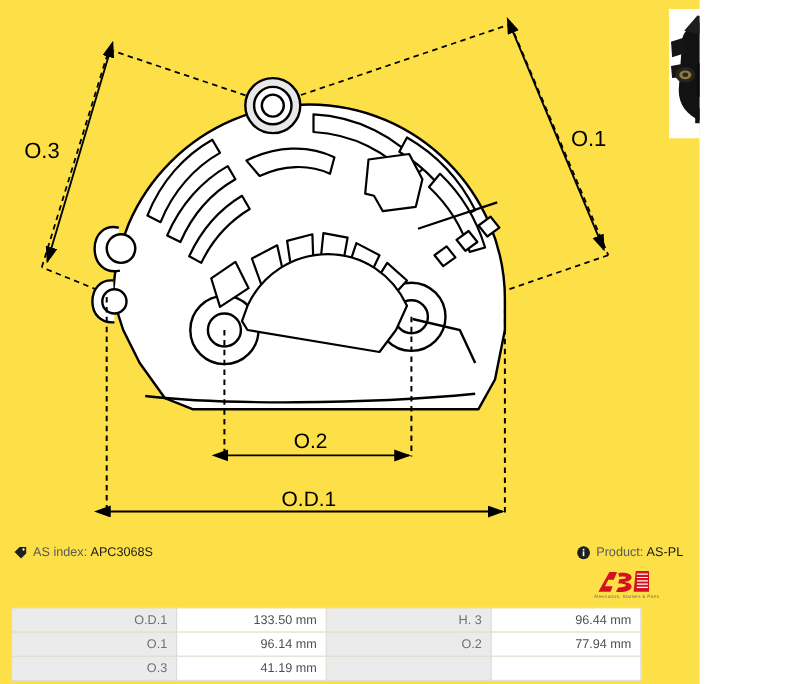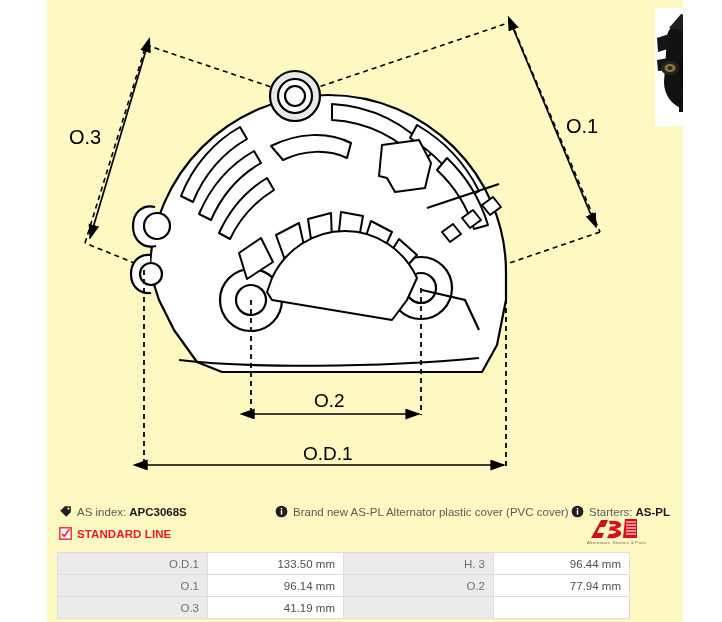--- a/index.html
+++ b/index.html
@@ -5,23 +5,22 @@
   * { box-sizing: border-box; }
   html, body {
     margin: 0; padding: 0;
     background: #ffffff;
     font-family: "Liberation Sans", sans-serif;
   }
   #page {
     position: relative;
     width: 636px;
     height: 622px;
-    background: #fef9c3;
+    background: #fde047;
     overflow: hidden;
-    margin-left: 47px;
   }
 
   
   #drawing-area {
     position: absolute;
     left: 0; top: 0;
     width: 600px; height: 492px;
   }
   #drawing-svg { display: block; width: 600px; height: 492px; }
 
@@ -35,28 +34,28 @@
 
   
   #info-strip {
     position: absolute;
     left: 0; top: 496px;
     width: 722px; height: 54px;
   }
   .info-col { position: absolute; top: 0; }
   .info-row {
     display: flex;
-    align-items: flex-end;
+    align-items: flex-start;
     height: 22px;
     font-size: 11.5px;
     color: #4a4a4a;
     white-space: nowrap;
   }
   .info-row .lbl { color: #5a5a5a; }
-  .info-row .val { color: #1a1a1a; font-weight: bold; margin-left: 3px; }
+  .info-row .val { color: #1a1a1a; font-weight: normal; margin-left: 3px; }
   .ico {
     display: inline-flex;
     align-items: center;
     justify-content: center;
     width: 13px; height: 13px;
     margin-right: 5px;
     flex: 0 0 13px;
   }
   .ico svg { display: block; }
 
@@ -293,54 +292,35 @@
       <div class="info-row">
         <span class="ico">
           <svg width="13" height="13" viewBox="0 0 16 16">
             <path d="M1.5 7.2 L7.2 1.5 L14.5 1.5 L14.5 8.8 L8.8 14.5 Z" fill="#1f1f1f"></path>
             <circle cx="11.6" cy="4.4" r="1.3" fill="#ffffff"></circle>
           </svg>
         </span>
         <span class="lbl">AS index:</span>
         <span class="val">APC3068S</span>
       </div>
-      <div class="info-row">
-        <span class="ico">
-          <svg width="13" height="13" viewBox="0 0 16 16">
-            <rect x="1" y="1" width="14" height="14" fill="#ffffff" stroke="#e8192c" stroke-width="1.6"></rect>
-            <path d="M3.4 8.2 L6.4 11.4 L13 2.6" fill="none" stroke="#e8192c" stroke-width="1.9"></path>
-          </svg>
-        </span>
-        <span class="standard-line">STANDARD LINE</span>
-      </div>
     </div>
 
     <div class="info-col" id="col-mid">
-      <div class="info-row">
-        <span class="ico">
-          <svg width="13" height="13" viewBox="0 0 16 16">
-            <circle cx="8" cy="8" r="7.2" fill="#1f1f1f"></circle>
-            <rect x="7.1" y="6.4" width="1.8" height="5.4" fill="#ffffff"></rect>
-            <rect x="7.1" y="3.6" width="1.8" height="1.9" fill="#ffffff"></rect>
-          </svg>
-        </span>
-        <span class="lbl">Brand new AS-PL Alternator plastic cover (PVC cover)</span>
-      </div>
     </div>
 
     <div class="info-col" id="col-right">
       <div class="info-row">
         <span class="ico">
           <svg width="13" height="13" viewBox="0 0 16 16">
             <circle cx="8" cy="8" r="7.2" fill="#1f1f1f"></circle>
             <rect x="7.1" y="6.4" width="1.8" height="5.4" fill="#ffffff"></rect>
             <rect x="7.1" y="3.6" width="1.8" height="1.9" fill="#ffffff"></rect>
           </svg>
         </span>
-        <span class="lbl">Starters:</span>
+        <span class="lbl">Product:</span>
         <span class="val">AS-PL</span>
       </div>
     </div>
   </div>
 
   <div id="aspl-logo">
     <svg width="72" height="30" viewBox="0 0 72 30" xmlns="http://www.w3.org/2000/svg">
       <path d="M4,22 L14,4 L21,4 L18,11 L13,11 L10,17 L17,17 L15,22 Z" fill="#d4111f"></path>
       <path d="M22,5 C28,4 33,5 34,8 C35,11 31,13 26,13 C31,13 35,15 34,18
                C33,21 27,23 20,22 L22,18 C26,18 29,17 29,16

